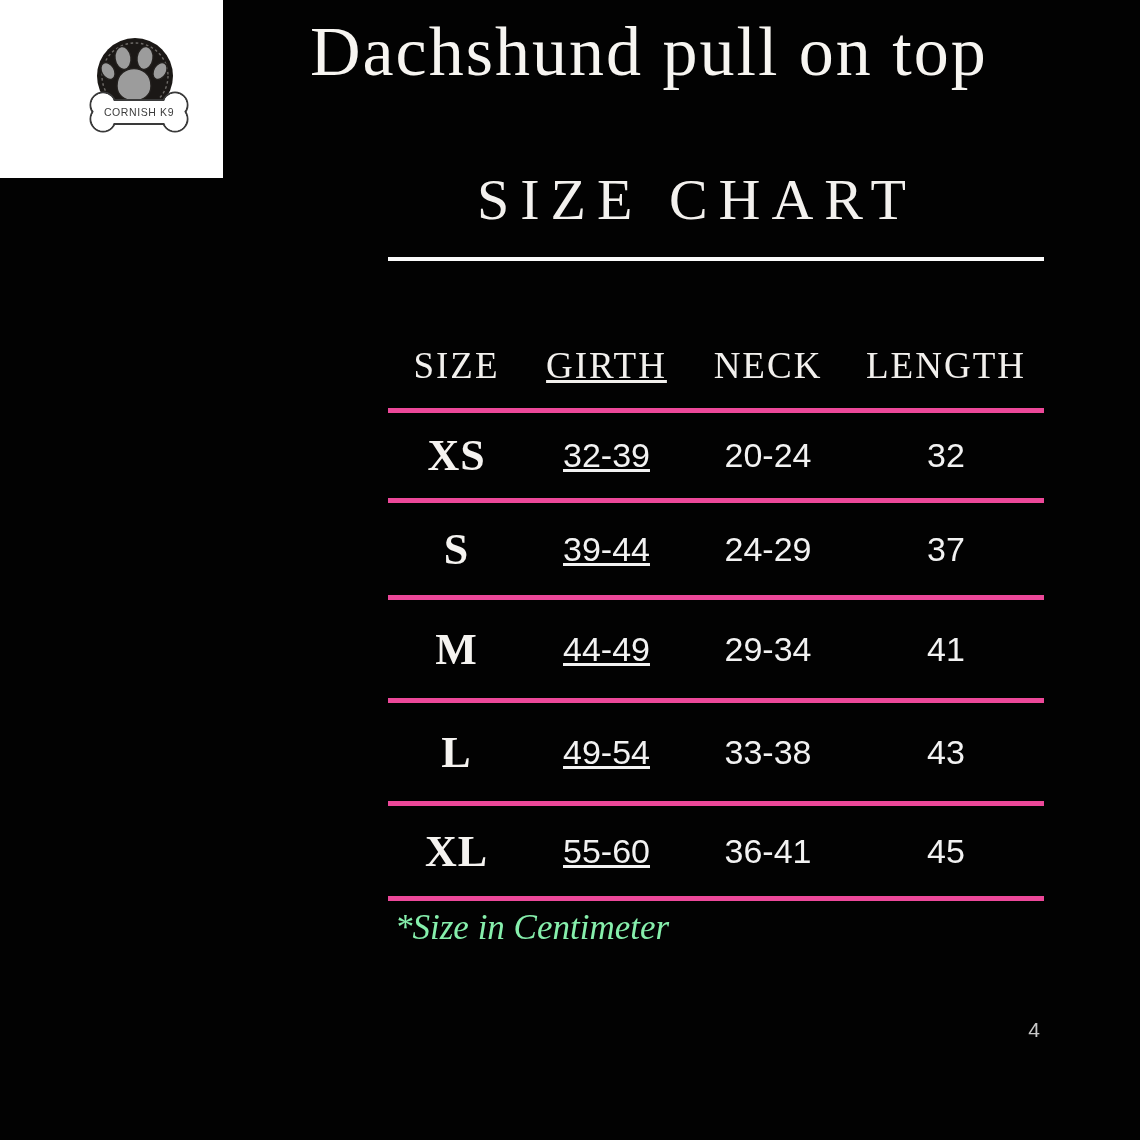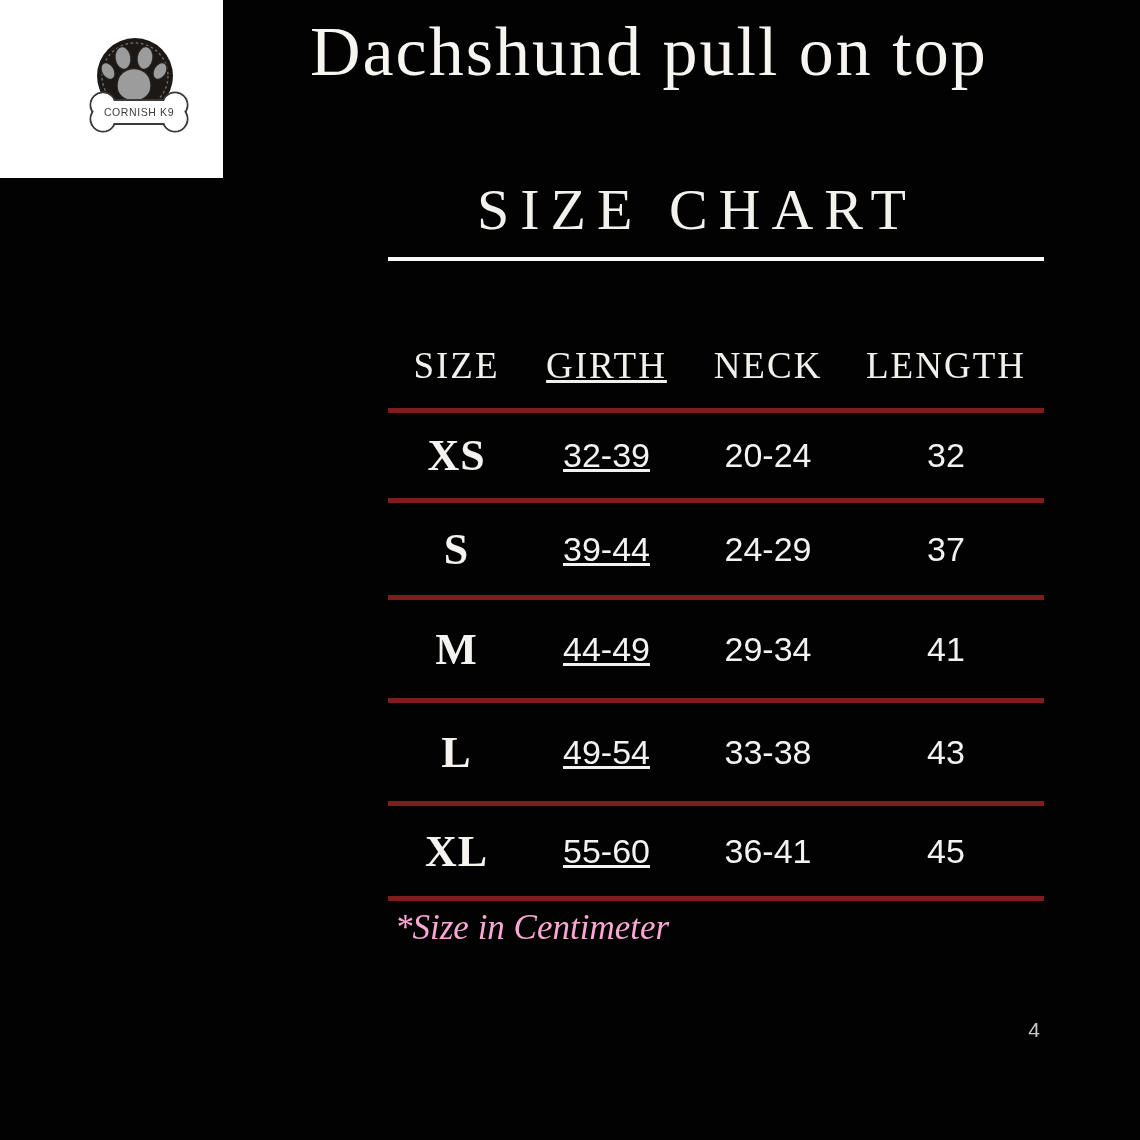--- a/index.html
+++ b/index.html
@@ -37,21 +37,21 @@
     font-family: "Liberation Serif", serif;
     font-size: 70px;
     font-weight: normal;
     letter-spacing: 2px;
     color: #f7f5f1;
     white-space: nowrap;
   }
 
   .size-chart-heading {
     position: absolute;
-    top: 176px;
+    top: 166px;
     left: 374px;
     width: 646px;
     text-align: center;
     font-family: "Liberation Serif", serif;
     font-size: 58px;
     font-weight: normal;
     letter-spacing: 11px;
     color: #f3f1ee;
     white-space: nowrap;
   }
@@ -73,21 +73,21 @@
     width: 656px;
     display: flex;
     flex-direction: column;
   }
   .t-row {
     display: flex;
     align-items: center;
     box-sizing: border-box;
   }
   .t-row.with-rule {
-    border-bottom: 5px solid #7f1d1d;
+    border-bottom: 5px solid #ec4899;
   }
   .t-row.header-row     { height: 91px; }
   .t-row.row-xs         { height: 90px; }
   .t-row.row-s          { height: 97px; }
   .t-row.row-m          { height: 103px; }
   .t-row.row-l          { height: 103px; }
   .t-row.row-xl         { height: 95px; }
 
   .t-cell {
     text-align: center;
@@ -119,21 +119,21 @@
     white-space: nowrap;
   }
 
   .footnote {
     position: absolute;
     top: 908px;
     left: 395px;
     font-family: "Liberation Serif", serif;
     font-style: italic;
     font-size: 35px;
-    color: #f9a8d4;
+    color: #86efac;
   }
 
   .page-number {
     position: absolute;
     top: 1018px;
     left: 1014px;
     width: 40px;
     text-align: center;
     font-family: "Liberation Sans", sans-serif;
     font-size: 21px;

